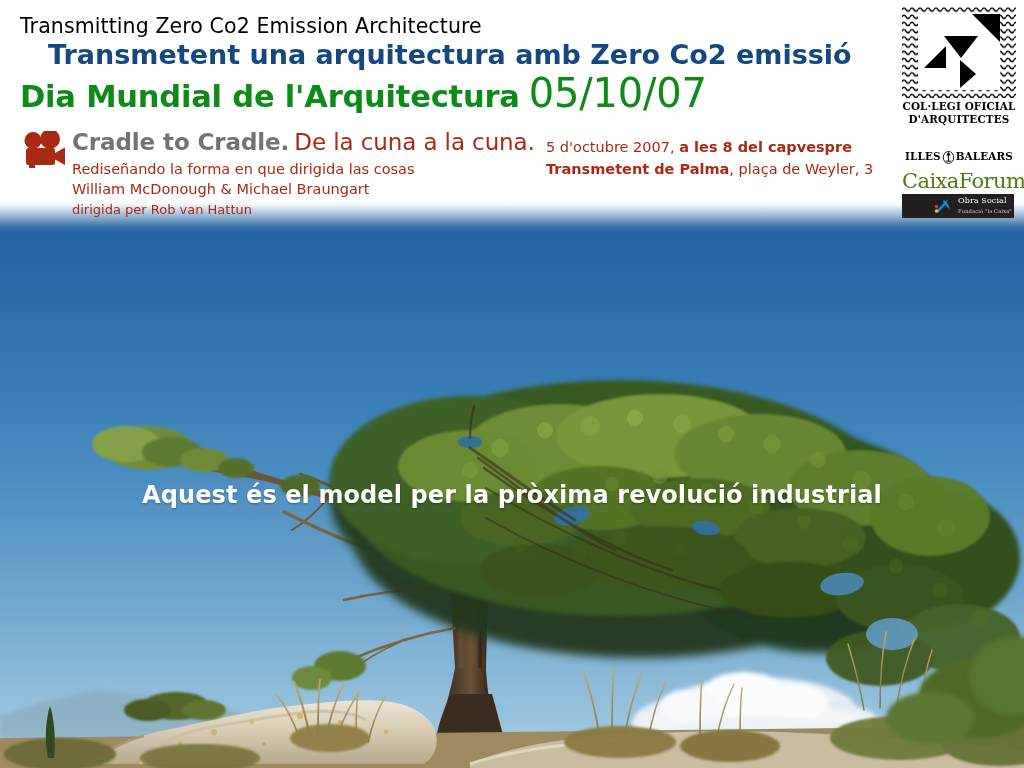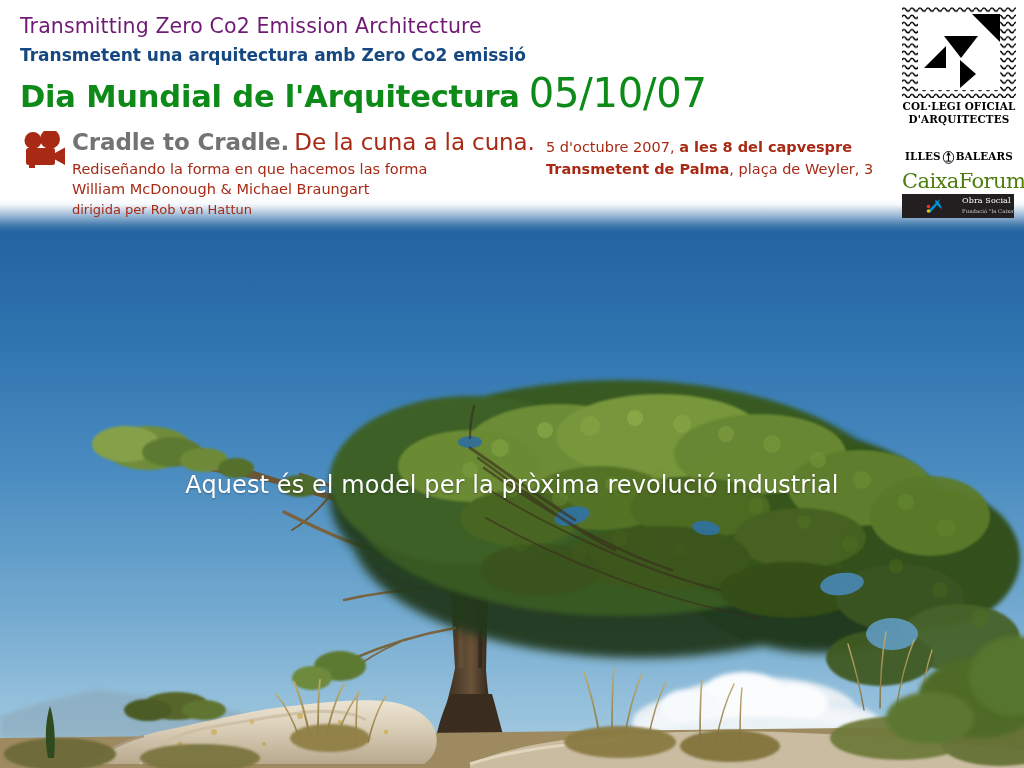--- a/index.html
+++ b/index.html
@@ -10,25 +10,25 @@
 
   
   .header {
     position:absolute; left:0; top:0; width:1024px; height:212px;
     background:#ffffff; z-index:20;
   }
   .header-text { position:absolute; left:20px; top:12px; }
 
   .line-en {
     font-size:20.5px; font-weight:400; letter-spacing:.1px;
-    color:#701a75; line-height:28px; white-space:nowrap;
+    color:#000000; line-height:28px; white-space:nowrap;
   }
   .line-ca {
-    font-size:17px; font-weight:bold; letter-spacing:0px;
-    color:#154880; line-height:30px; white-space:nowrap;
+    font-size:27px; font-weight:bold; letter-spacing:0px;
+    color:#154880; line-height:30px; white-space:nowrap;margin-left:28px;
   }
   .line-dia { margin-top:3px; white-space:nowrap; line-height:40px; }
   .dia-main { font-size:30.5px; font-weight:bold; color:#0d8a18; letter-spacing:-.2px; }
   .dia-date { font-size:40px; font-weight:400; color:#0d8a18; letter-spacing:-.2px; }
 
   
   .cam-row { position:absolute; left:20px; top:128px; width:860px; }
   .cam-icon { position:absolute; left:0px; top:3px; width:50px; height:40px; }
 
   
@@ -64,21 +64,21 @@
   .coaib-l3 { display:flex; align-items:center; justify-content:center; gap:1px;margin-top:24px; }
 
   .caixa { position:relative; left:8px; margin-top:6px; width:114px; }
   .caixa-word {
     font-family:"DejaVu Serif","Liberation Serif",serif;
     font-size:21px; color:#4d7c0f; letter-spacing:-.6px; line-height:23px;
     white-space:nowrap; text-align:left;
   }
   .caixa-bar {
     margin-top:1px; width:112px; height:24px; background:#231f20;
-    display:flex; align-items:center; gap:16px; padding-left:22px;
+    display:flex; align-items:center; gap:4px; padding-left:30px;
   }
   .obra-txt { line-height:8px; }
   .obra-1 {
     font-family:"DejaVu Serif","Liberation Serif",serif;
     font-size:8px; color:#fff; letter-spacing:.1px; white-space:nowrap;
   }
   .obra-2 {
     font-family:"DejaVu Serif","Liberation Serif",serif;
     font-size:5.2px; color:#cfcfcf; letter-spacing:.1px; white-space:nowrap;
   }
@@ -96,22 +96,22 @@
     background:linear-gradient(to bottom,
        rgba(255,255,255,1) 0%,
        rgba(255,255,255,.96) 18%,
        rgba(255,255,255,.55) 52%,
        rgba(255,255,255,.13) 82%,
        rgba(255,255,255,0) 100%);
     pointer-events:none;
   }
 
   .overlay-caption {
-    position:absolute; left:0; top:471px; width:1024px; text-align:center;
-    z-index:16; color:#ffffff; font-size:24px; font-weight:400;
+    position:absolute; left:0; top:481px; width:1024px; text-align:center;
+    z-index:16; color:#ffffff; font-size:24px; font-weight:700;
     letter-spacing:.1px; white-space:nowrap;
     text-shadow:0 1px 2px rgba(0,0,0,.30);
   }
 </style>
 </head>
 <body>
 
 <div class="poster">
 
   <div class="photo">
@@ -389,21 +389,21 @@
           <path d="M35,22 L45,16.5 L45,34 L35,28.5 Z" fill="#a82a15"></path>
           <rect x="9" y="33" width="6" height="4" fill="#a82a15"></rect>
         </svg>
       </span>
 
       <div class="film-block">
         <div class="film-title">
           <span class="ft-bold">Cradle to Cradle.</span>
           <span class="ft-reg">De la cuna a la cuna.</span>
         </div>
-        <div class="film-sub">Rediseñando la forma en que hacemos las forma</div>
+        <div class="film-sub">Rediseñando la forma en que dirigida las cosas</div>
         <div class="film-sub">William McDonough &amp; Michael Braungart</div>
         <div class="film-dir">dirigida per Rob van Hattun</div>
       </div>
     </div>
 
     <div class="event">
       <div class="ev-line">
         <span class="ev-n">5 d'octubre 2007,</span>
         <span class="ev-b">a les 8 del capvespre</span>
       </div>

